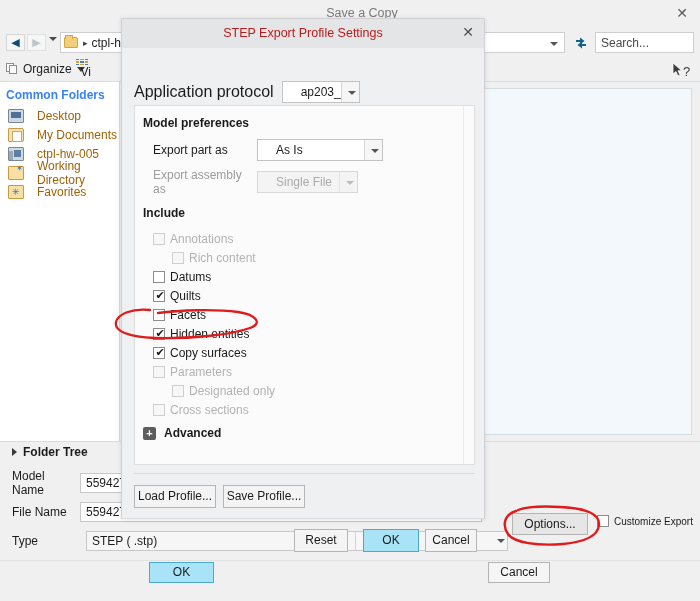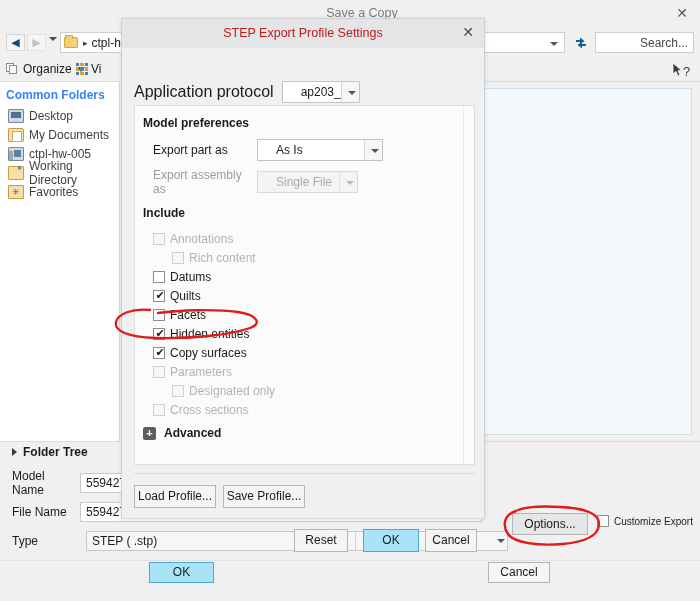--- a/index.html
+++ b/index.html
@@ -103,21 +103,21 @@
     color: #14618f; font-size: 13px; font-weight: bold;
     text-align: center; line-height: 20px;
   }
   #search-box {
     position: absolute; left: 595px; top: 4px;
     width: 99px; height: 21px;
     background: #ffffff; border: 1px solid #cfcfcf;
     display: flex; align-items: center;
     padding-left: 5px;
   }
-  #search-placeholder { color: #4a4a4a; font-size: 12px; margin-left: 39px; }
+  #search-placeholder { color: #4a4a4a; font-size: 12px; }
 
   
   #toolbar-row {
     position: absolute; left: 0; top: 56px;
     width: 700px; height: 26px;
     background: #f0f0f0;
     border-bottom: 1px solid #dcdcdc;
   }
   #organize-btn {
     position: absolute; left: 6px; top: 3px;
@@ -136,21 +136,21 @@
   .stack-icon i:nth-child(2) { left: 3px; top: 2px; background:#fafafa; }
   .chev-down {
     margin-left: 5px;
     width: 0; height: 0;
     border-left: 4px solid transparent;
     border-right: 4px solid transparent;
     border-top: 5px solid #3b3b3b;
   }
   #views-btn {
     position: absolute; left: 76px; top: 3px;
-    height: 20px; display: flex; align-items: center;
+    height: 20px; display: flex; align-items: flex-end; flex-direction: column;
   }
   .grid-icon {
     width: 12px; height: 12px; margin-right: 3px;
     display: grid; grid-template-columns: repeat(3, 1fr);
     grid-template-rows: repeat(3, 1fr); gap: 1px;
   }
   .grid-icon span { display:block; }
 
   
   #help-cursor {
@@ -165,21 +165,21 @@
     background: #ffffff;
     border-right: 1px solid #d9d9d9;
   }
   #sidebar-header {
     font-weight: bold; font-size: 12px;
     padding: 6px 0 4px 6px; color: #3b82f6;
   }
   .folder-row {
     display: flex; align-items: center;
     height: 19px; padding-left: 8px;
-    font-size: 12px; color: #404040;
+    font-size: 12px; color: #a16207; gap: 8px;
   }
   .folder-row .ic { width: 16px; height: 14px; margin-right: 5px; position: relative; flex: none; }
   .ic-desktop { background:#cfd9e2; border:1px solid #7b8894; border-radius:1px; }
   .ic-desktop:after { content:""; position:absolute; left:2px; top:2px; right:2px; bottom:4px; background:#4e6f96; }
   .ic-docs { background:#f6e1b6; border:1px solid #c89a42; border-radius:1px 2px 2px 1px; }
   .ic-docs:after { content:""; position:absolute; left:3px; top:2px; width:8px; height:9px; background:#fff; border:1px solid #c9a96a; }
   .ic-pc { background:#cfd9e2; border:1px solid #7b8894; border-radius:1px; }
   .ic-pc:after { content:""; position:absolute; left:5px; top:2px; right:2px; bottom:3px; background:#5b7fa5; }
   .ic-pc:before { content:""; position:absolute; left:0px; top:3px; width:4px; height:9px; background:#9aa8b4; }
   .ic-workdir { background:#f7dfa6; border:1px solid #c89a42; border-radius:1px; }

